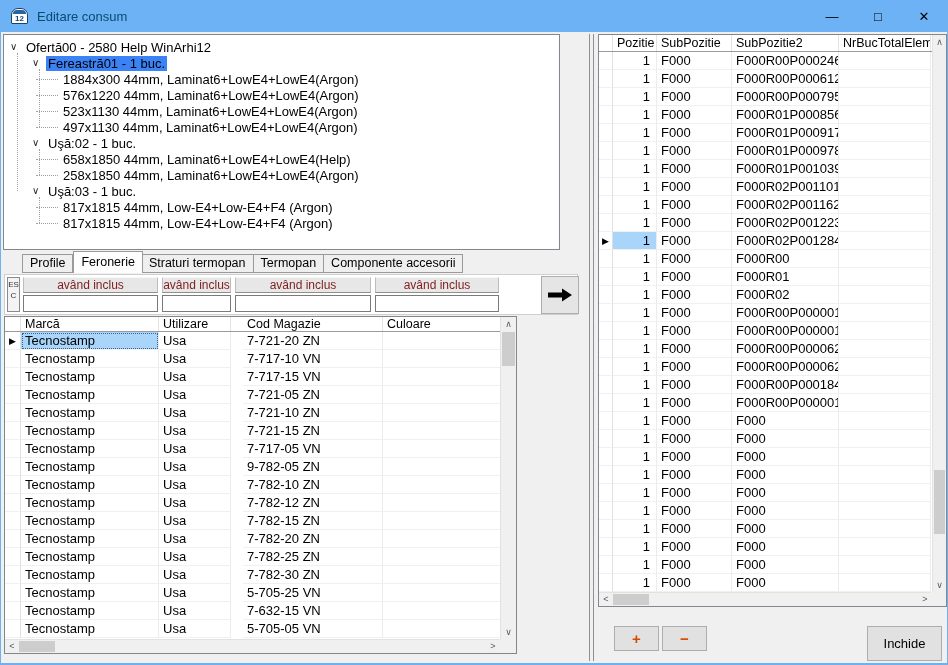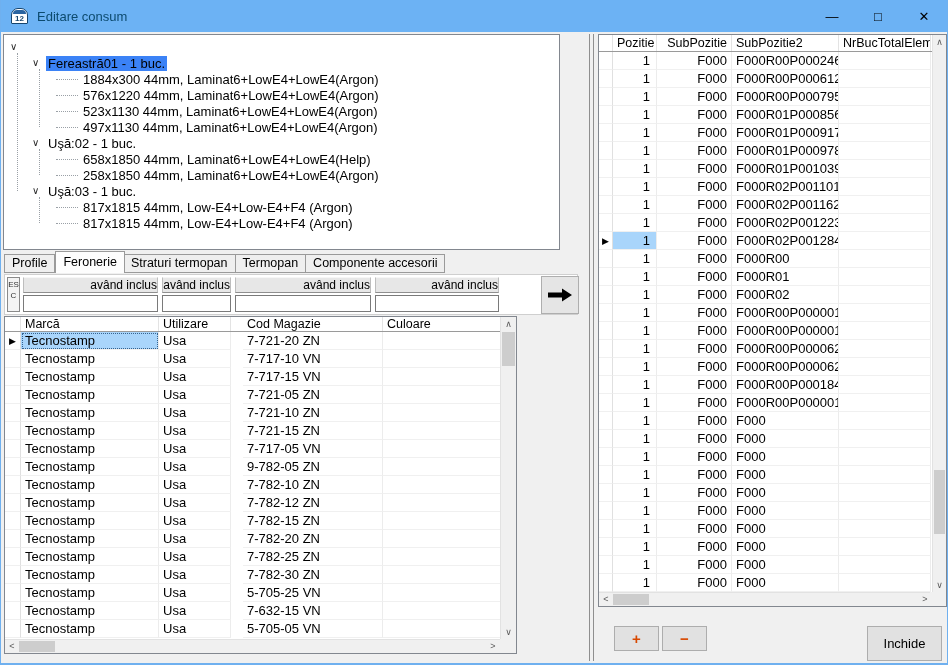--- a/index.html
+++ b/index.html
@@ -19,41 +19,41 @@
   .win-controls { position:absolute; right:0; top:0; height:32px; display:flex; }
   .win-btn { width:46px; height:32px; display:flex; align-items:center; justify-content:center; font-size:13px; color:#000; cursor:default; }
 
   
   .tree-panel { position:absolute; left:2px; top:34px; width:557px; height:216px; background:#fff;
                 border:1px solid #82878f; overflow:hidden; }
   .tree-inner { position:relative; width:100%; height:100%; padding-top:4px; }
   .tree-row { height:16px; display:flex; align-items:center; white-space:nowrap; }
   .tree-row.lvl0 { padding-left:6px; }
   .tree-row.lvl1 { padding-left:28px; }
-  .tree-row.lvl2 { padding-left:52px; }
+  .tree-row.lvl2 { padding-left:32px; }
   .chevron { width:14px; font-size:10px; color:#2b2b2b; flex-shrink:0; line-height:14px; }
   .stub { width:22px; height:0; border-top:1px dotted #9aa0a6; margin-right:3px; flex-shrink:0; }
   .tree-label { padding:0 2px; line-height:15px; }
   .tree-selected { background:#3b82f6; }
   .tree-guide { position:absolute; width:0; border-left:1px dotted #9aa0a6; }
 
   
-  .tabs { position:absolute; left:3px; top:251px; height:22px; display:flex; align-items:flex-end; }
+  .tabs { position:absolute; left:21px; top:251px; height:22px; display:flex; align-items:flex-end; }
   .tab { height:19px; padding:0 7px; background:#efefef; border:1px solid #9a9a9a; border-left-width:0;
          font-size:12.5px; line-height:17px; white-space:nowrap; }
   .tab:first-child { border-left-width:1px; }
   .tab.active { height:22px; background:#fdfdfd; border-left-width:1px; border-bottom:none; line-height:20px; position:relative; z-index:2; margin-right:-1px; }
 
   
   .filter-panel { position:absolute; left:3px; top:274px; width:574px; height:41px; background:#fff; border:1px solid #cfcfcf; }
   .esc-box { position:absolute; left:2px; top:2px; width:13px; height:35px; border:1px solid #8a8a8a; background:#f4f4f4;
              font-size:8px; line-height:11px; text-align:center; word-break:break-all; color:#333; padding-top:1px; }
   .fgroup { position:absolute; top:2px; }
   .fhead { height:16px; background:#e7e7e7; border:1px solid #bdbdbd; border-bottom-color:#8f8f8f; border-top-color:#f6f6f6;
-           text-align:right; font-size:12px; line-height:14px; color:#000000; }
+           text-align:center; font-size:12px; line-height:14px; color:#7f1d1d; }
   .finput { display:block; width:100%; height:17px; margin-top:2px; border:1px solid #7a7a7a; background:#fff; font-size:12px; padding:0 3px; outline:none; }
   .g1 { left:18px;  width:135px; }
   .g2 { left:157px; width:69px;  }
   .g3 { left:230px; width:136px; }
   .g4 { left:370px; width:124px; }
 
   
   .arrow-btn { position:absolute; left:540px; top:276px; width:38px; height:38px; background:#e5e5e5;
                border:1px solid #aeaeae; display:flex; align-items:center; justify-content:center; }
 
@@ -82,21 +82,21 @@
   .lg-cod { width:140px; flex-shrink:0;margin-left:12px; }
   .lg-cul { width:128px; flex-shrink:0; }
   .left-grid .body { margin-right:16px; }
 
   
   .right-grid { left:597px; top:34px; width:349px; height:573px; }
   .right-grid .grid-head { height:17px; }
   .right-grid .hcell { line-height:16px; }
   .rg-ind { width:14px; flex-shrink:0; }
   .rg-poz { width:44px; flex-shrink:0; }
-  .rg-sub { width:75px; flex-shrink:0;text-align:right; }
+  .rg-sub { width:75px; flex-shrink:0; }
   .rg-sub2 { width:107px; flex-shrink:0; }
   .rg-nrbuc { width:92px; flex-shrink:0; }
   .right-grid .body { margin-right:14px; }
   .rg-poz.cell { text-align:right; padding-right:6px; }
 
   
   .vscroll { position:absolute; top:0; right:0; width:16px; bottom:14px; background:#f0f0f0; border-left:1px solid #e2e2e2; }
   .hscroll { position:absolute; bottom:0; left:0; right:16px; height:14px; background:#f0f0f0; border-top:1px solid #e2e2e2; }
   .right-grid .vscroll { width:14px; }
   .right-grid .hscroll { right:14px; }
@@ -136,20 +136,21 @@
 
   <div class="tree-panel">
     <div class="tree-inner">
       <div class="tree-guide" style="left:13px; top:18px; height:138px;"></div>
       <div class="tree-guide" style="left:35px; top:34px; height:58px;"></div>
       <div class="tree-guide" style="left:35px; top:114px; height:26px;"></div>
       <div class="tree-guide" style="left:35px; top:162px; height:26px;"></div>
     <div class="tree-row lvl0">
     <span class="chevron">∨</span>
 
+    <span class="tree-label">Ofertă00 - 2580 Help WinArhi12</span>
   </div>
         <div class="tree-row lvl1">
     <span class="chevron">∨</span>
 
     <span class="tree-label tree-selected">Fereastră01 - 1 buc.</span>
   </div>
         <div class="tree-row lvl2">
 
     <span class="stub"></span>
     <span class="tree-label">1884x300 44mm, Laminat6+LowE4+LowE4(Argon)</span>

